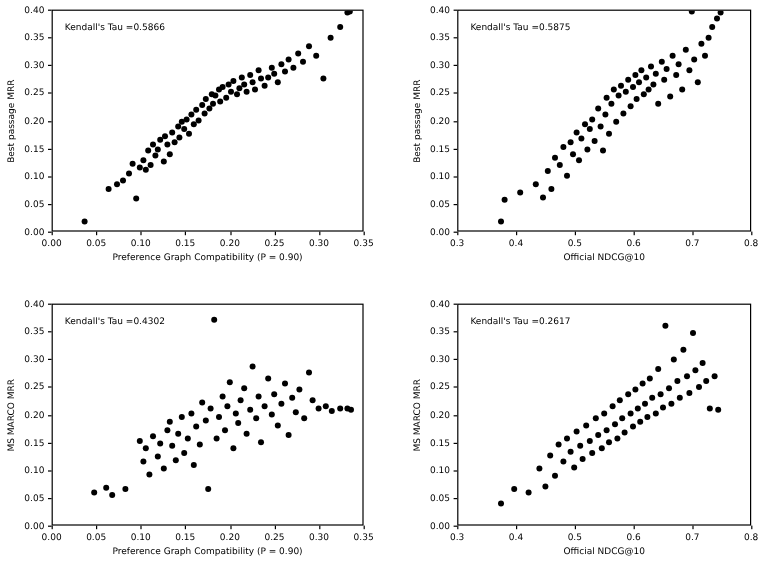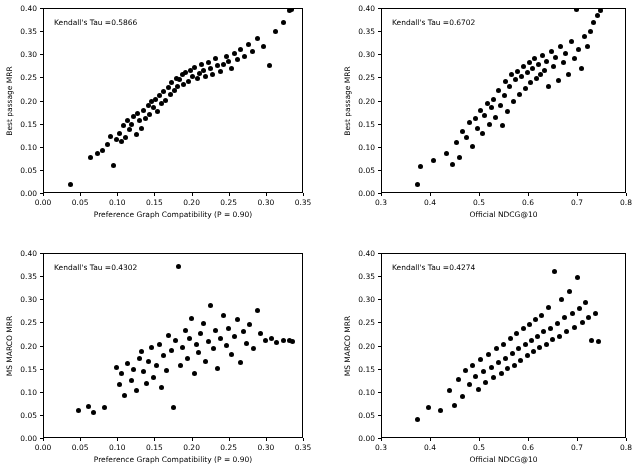--- a/index.html
+++ b/index.html
@@ -194,21 +194,21 @@
       <div class="ticklabel ticklabel-y" style="left: 7px; width: 30px; top: 54.25px;">0.30</div>
       <div class="tick tick-y" style="left: 40px; top: 31.125px;"></div>
       <div class="ticklabel ticklabel-y" style="left: 7px; width: 30px; top: 31.125px;">0.35</div>
       <div class="tick tick-y" style="left: 40px; top: 8px;"></div>
       <div class="ticklabel ticklabel-y" style="left: 7px; width: 30px; top: 8px;">0.40</div>
       <div class="axlabel axlabel-x" style="left: 173px; top: 210px;">Preference Graph Compatibility (P = 0.90)</div>
       <div class="axlabel axlabel-y" style="left: 5px; top: 100.5px;">Best passage MRR</div>
     </div>
     <div class="panel" style="left: 0px; top: 0px; width: 640px; height: 475px;">
       <div class="axes" style="left: 381px; top: 8px; width: 245px; height: 185px;">
-        <div class="annot" style="left: 10px; top: 9px;">Kendall's Tau =0.6702</div>
+        <div class="annot" style="left: 10px; top: 9px;">Kendall's Tau =0.5875</div>
         <div class="pt" style="left: 35.28px; top: 175.75px;"></div>
         <div class="pt" style="left: 38.22px; top: 157.25px;"></div>
         <div class="pt" style="left: 51.45px; top: 151.238px;"></div>
         <div class="pt" style="left: 64.68px; top: 144.3px;"></div>
         <div class="pt" style="left: 70.56px; top: 155.863px;"></div>
         <div class="pt" style="left: 74.48px; top: 133.2px;"></div>
         <div class="pt" style="left: 77.91px; top: 148px;"></div>
         <div class="pt" style="left: 80.85px; top: 122.562px;"></div>
         <div class="pt" style="left: 84.28px; top: 128.575px;"></div>
         <div class="pt" style="left: 87.22px; top: 113.312px;"></div>
@@ -405,21 +405,21 @@
       <div class="ticklabel ticklabel-y" style="left: 7px; width: 30px; top: 299.25px;">0.30</div>
       <div class="tick tick-y" style="left: 40px; top: 276.125px;"></div>
       <div class="ticklabel ticklabel-y" style="left: 7px; width: 30px; top: 276.125px;">0.35</div>
       <div class="tick tick-y" style="left: 40px; top: 253px;"></div>
       <div class="ticklabel ticklabel-y" style="left: 7px; width: 30px; top: 253px;">0.40</div>
       <div class="axlabel axlabel-x" style="left: 173px; top: 455px;">Preference Graph Compatibility (P = 0.90)</div>
       <div class="axlabel axlabel-y" style="left: 5px; top: 345.5px;">MS MARCO MRR</div>
     </div>
     <div class="panel" style="left: 0px; top: 0px; width: 640px; height: 475px;">
       <div class="axes" style="left: 381px; top: 253px; width: 245px; height: 185px;">
-        <div class="annot" style="left: 10px; top: 9px;">Kendall's Tau =0.4274</div>
+        <div class="annot" style="left: 10px; top: 9px;">Kendall's Tau =0.2617</div>
         <div class="pt" style="left: 35.28px; top: 165.575px;"></div>
         <div class="pt" style="left: 46.55px; top: 153.55px;"></div>
         <div class="pt" style="left: 58.8px; top: 156.325px;"></div>
         <div class="pt" style="left: 67.62px; top: 136.438px;"></div>
         <div class="pt" style="left: 72.52px; top: 151.7px;"></div>
         <div class="pt" style="left: 76.93px; top: 125.8px;"></div>
         <div class="pt" style="left: 80.36px; top: 142.45px;"></div>
         <div class="pt" style="left: 83.79px; top: 116.55px;"></div>
         <div class="pt" style="left: 87.22px; top: 130.425px;"></div>
         <div class="pt" style="left: 90.16px; top: 111px;"></div>

